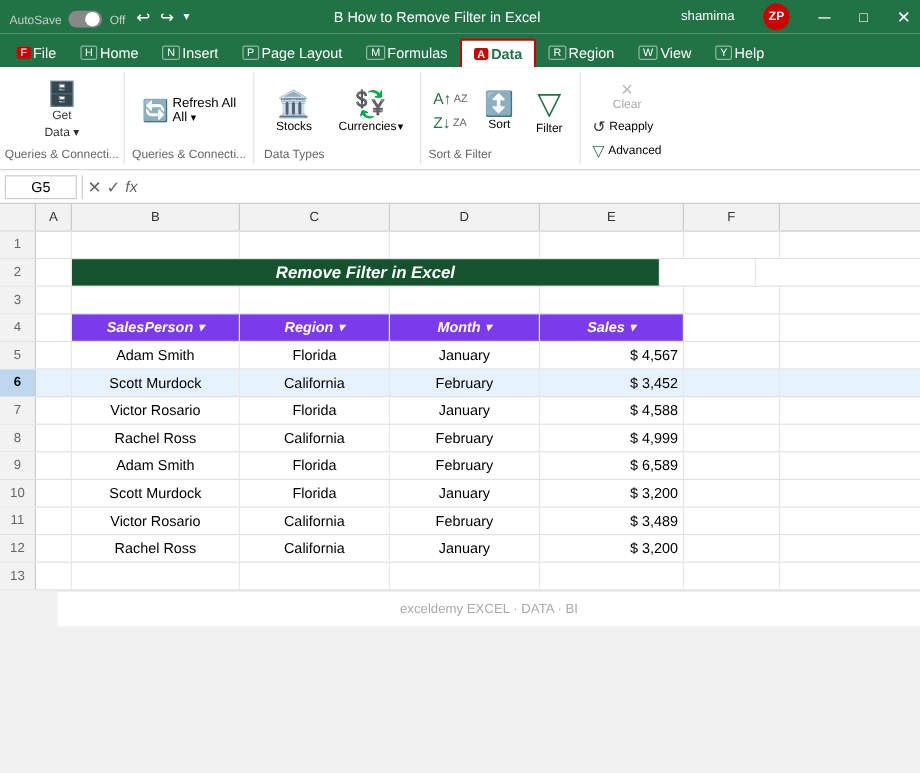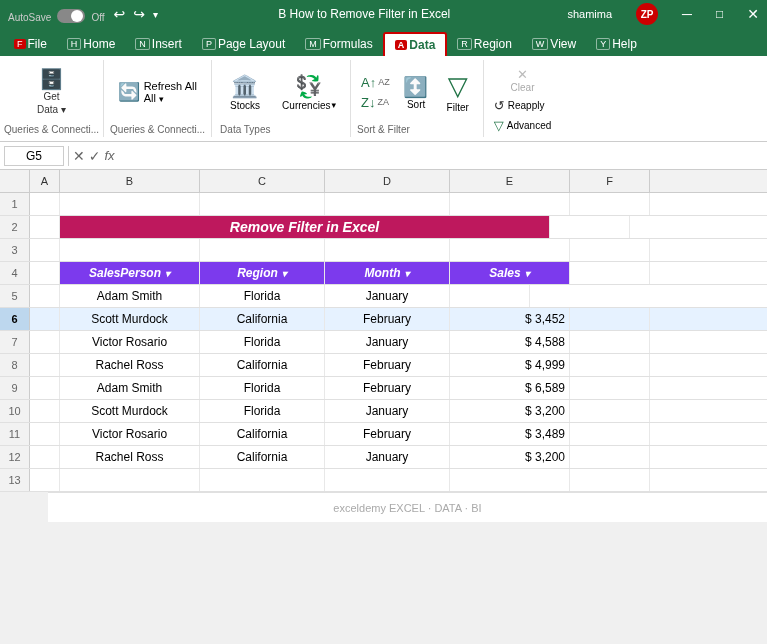--- a/index.html
+++ b/index.html
@@ -211,21 +211,21 @@
       padding: 0 4px;
       font-size: 12px;
       flex-shrink: 0;
       overflow: hidden;
     }
     .cell.center { justify-content: center; }
     .cell.right { justify-content: flex-end; }
 
     
     .title-merged {
-      background: #be185d;
+      background: #14532d;
       color: white;
       font-weight: bold;
       font-style: italic;
       justify-content: center;
       font-size: 14px;
       width: 490px;
     }
 
     
     .header-cell {
@@ -529,20 +529,21 @@
     </div>
     <div class="cell col-f"></div>
   </div>
 
   <div class="sheet-row">
     <div class="row-num">5</div>
     <div class="cell col-a"></div>
     <div class="cell col-b center data-cell">Adam Smith</div>
     <div class="cell col-c center data-cell">Florida</div>
     <div class="cell col-d center data-cell">January</div>
+    <div class="cell col-e right data-cell">$ 4,567</div>
     <div class="cell col-f"></div>
   </div>
 
   <div class="sheet-row selected">
     <div class="row-num selected-row">6</div>
     <div class="cell col-a"></div>
     <div class="cell col-b center data-cell">Scott Murdock</div>
     <div class="cell col-c center data-cell">California</div>
     <div class="cell col-d center data-cell">February</div>
     <div class="cell col-e right data-cell">$ 3,452</div>

